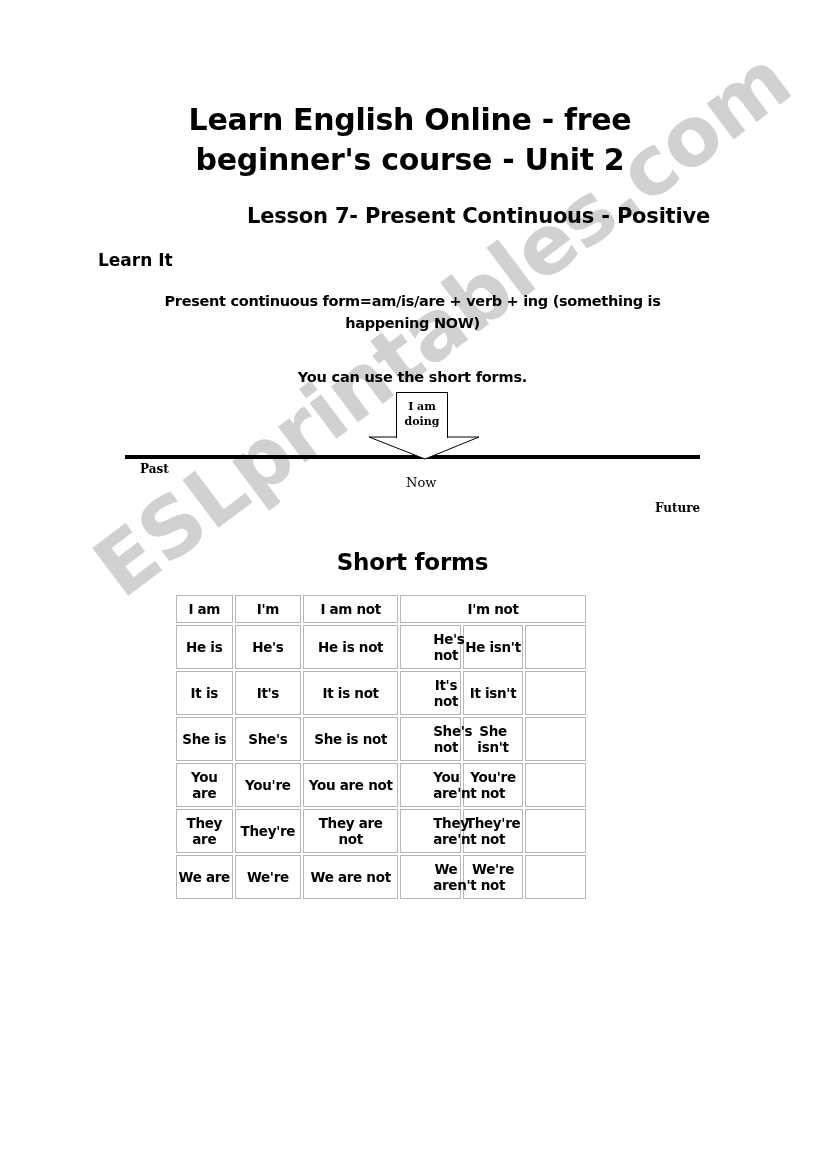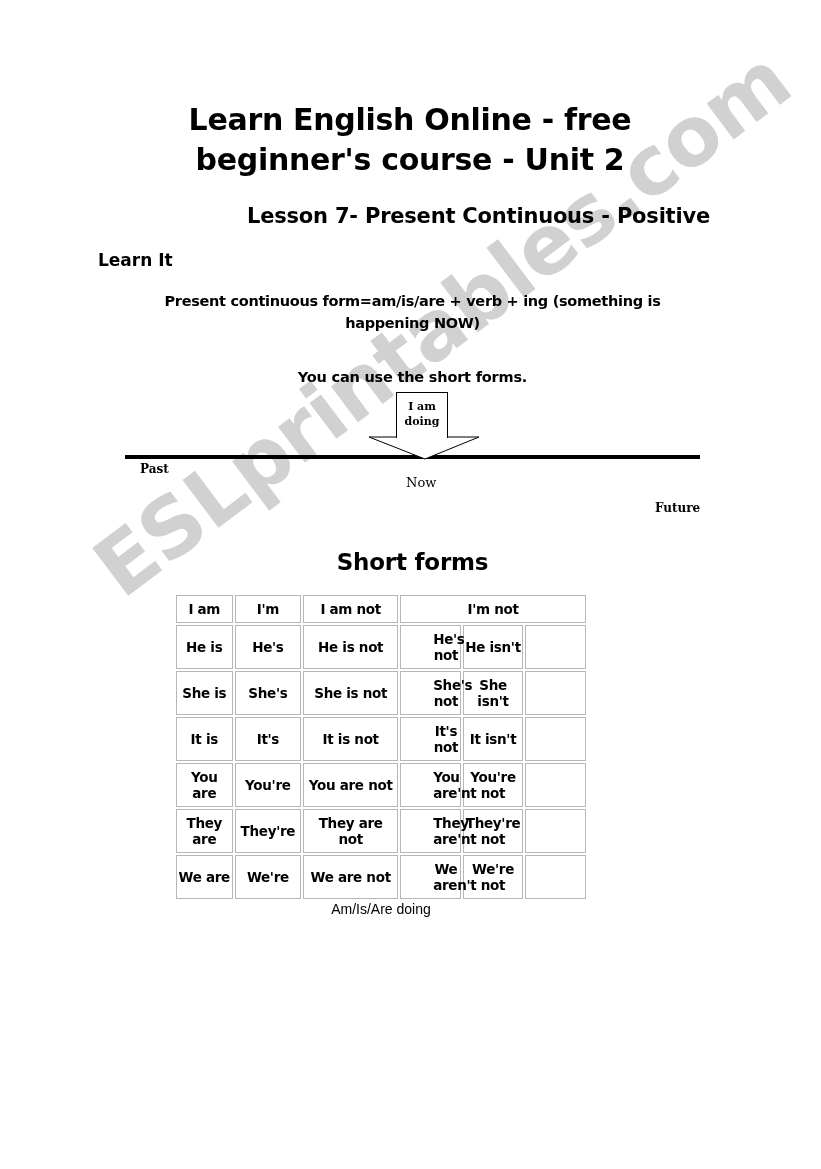--- a/index.html
+++ b/index.html
@@ -268,36 +268,36 @@
       </tr>
     <tr class="body-row">
           <td class="c1">He is</td>
           <td class="c2">He's</td>
           <td class="c3">He is not</td>
           <td class="c4">He's not</td>
           <td class="c5">He isn't</td>
           <td class="c6"></td>
         </tr>
         <tr class="body-row">
+          <td class="c1">It is</td>
+          <td class="c2">It's</td>
+          <td class="c3">It is not</td>
+          <td class="c4">It's not</td>
+          <td class="c5">It isn't</td>
+          <td class="c6"></td>
+        </tr>
+        <tr class="body-row">
           <td class="c1">She is</td>
           <td class="c2">She's</td>
           <td class="c3">She is not</td>
           <td class="c4">She's not</td>
           <td class="c5">She isn't</td>
           <td class="c6"></td>
         </tr>
         <tr class="body-row">
-          <td class="c1">It is</td>
-          <td class="c2">It's</td>
-          <td class="c3">It is not</td>
-          <td class="c4">It's not</td>
-          <td class="c5">It isn't</td>
-          <td class="c6"></td>
-        </tr>
-        <tr class="body-row">
           <td class="c1">You are</td>
           <td class="c2">You're</td>
           <td class="c3">You are not</td>
           <td class="c4">You are'nt</td>
           <td class="c5">You're not</td>
           <td class="c6"></td>
         </tr>
         <tr class="body-row">
           <td class="c1">They are</td>
           <td class="c2">They're</td>
@@ -310,15 +310,14 @@
           <td class="c1">We are</td>
           <td class="c2">We're</td>
           <td class="c3">We are not</td>
           <td class="c4">We aren't</td>
           <td class="c5">We're not</td>
           <td class="c6"></td>
         </tr>
       </tbody>
   </table>
 
-  <div class="table-caption">Am/Is/Are doing</div>
 
 </div>
 
 </body></html>

